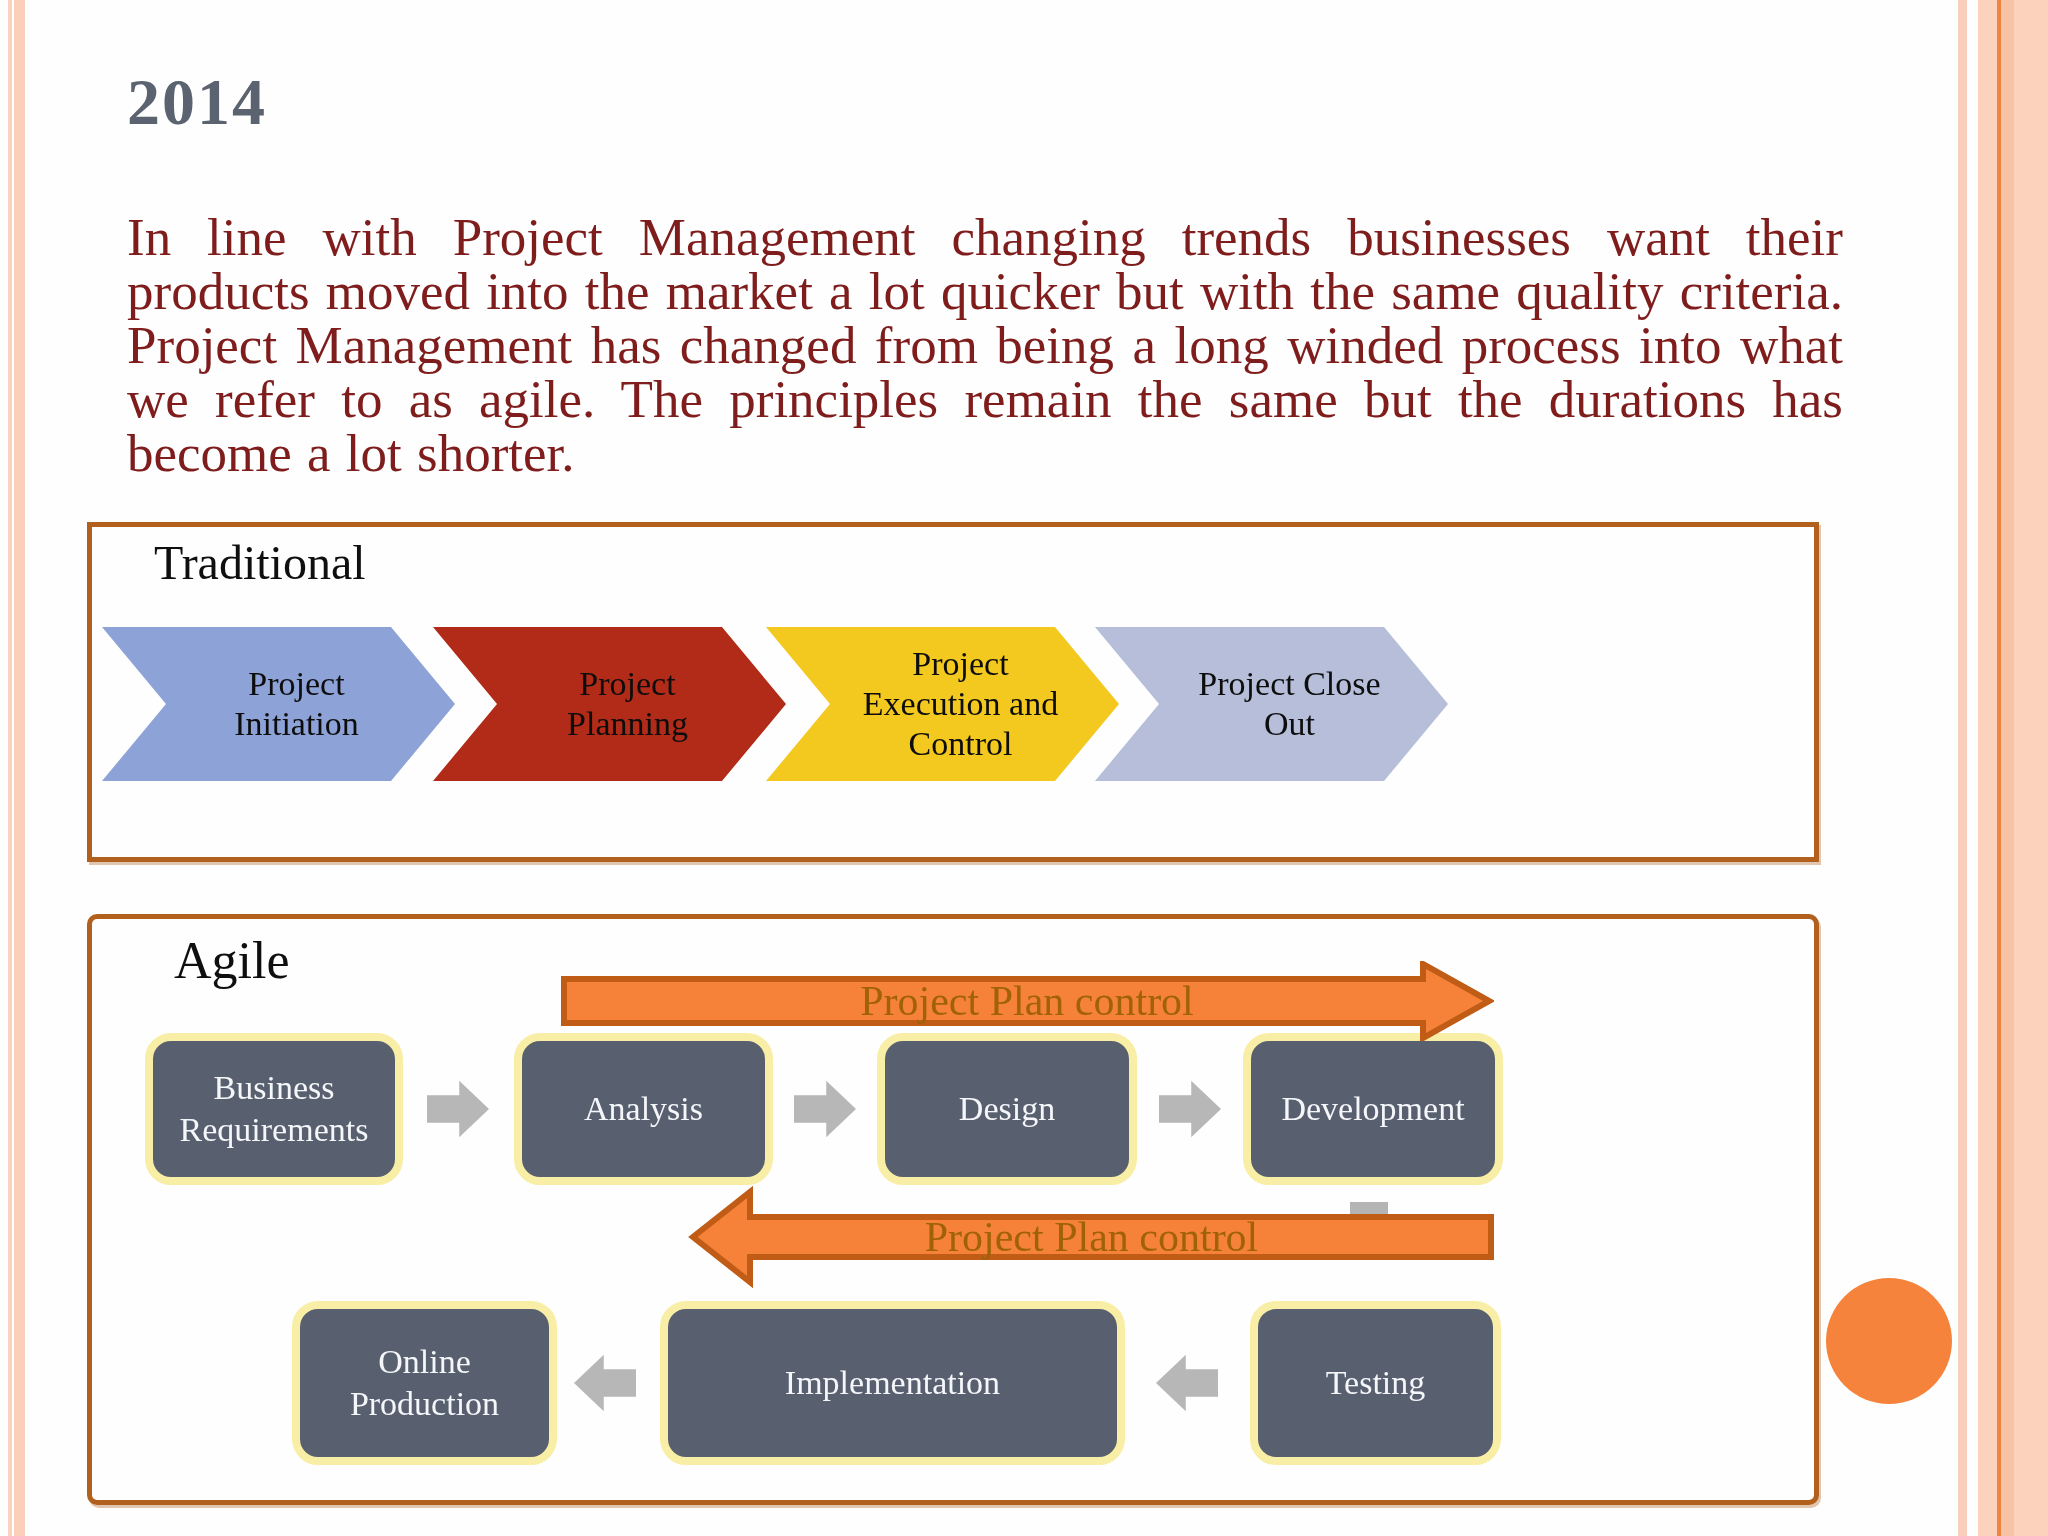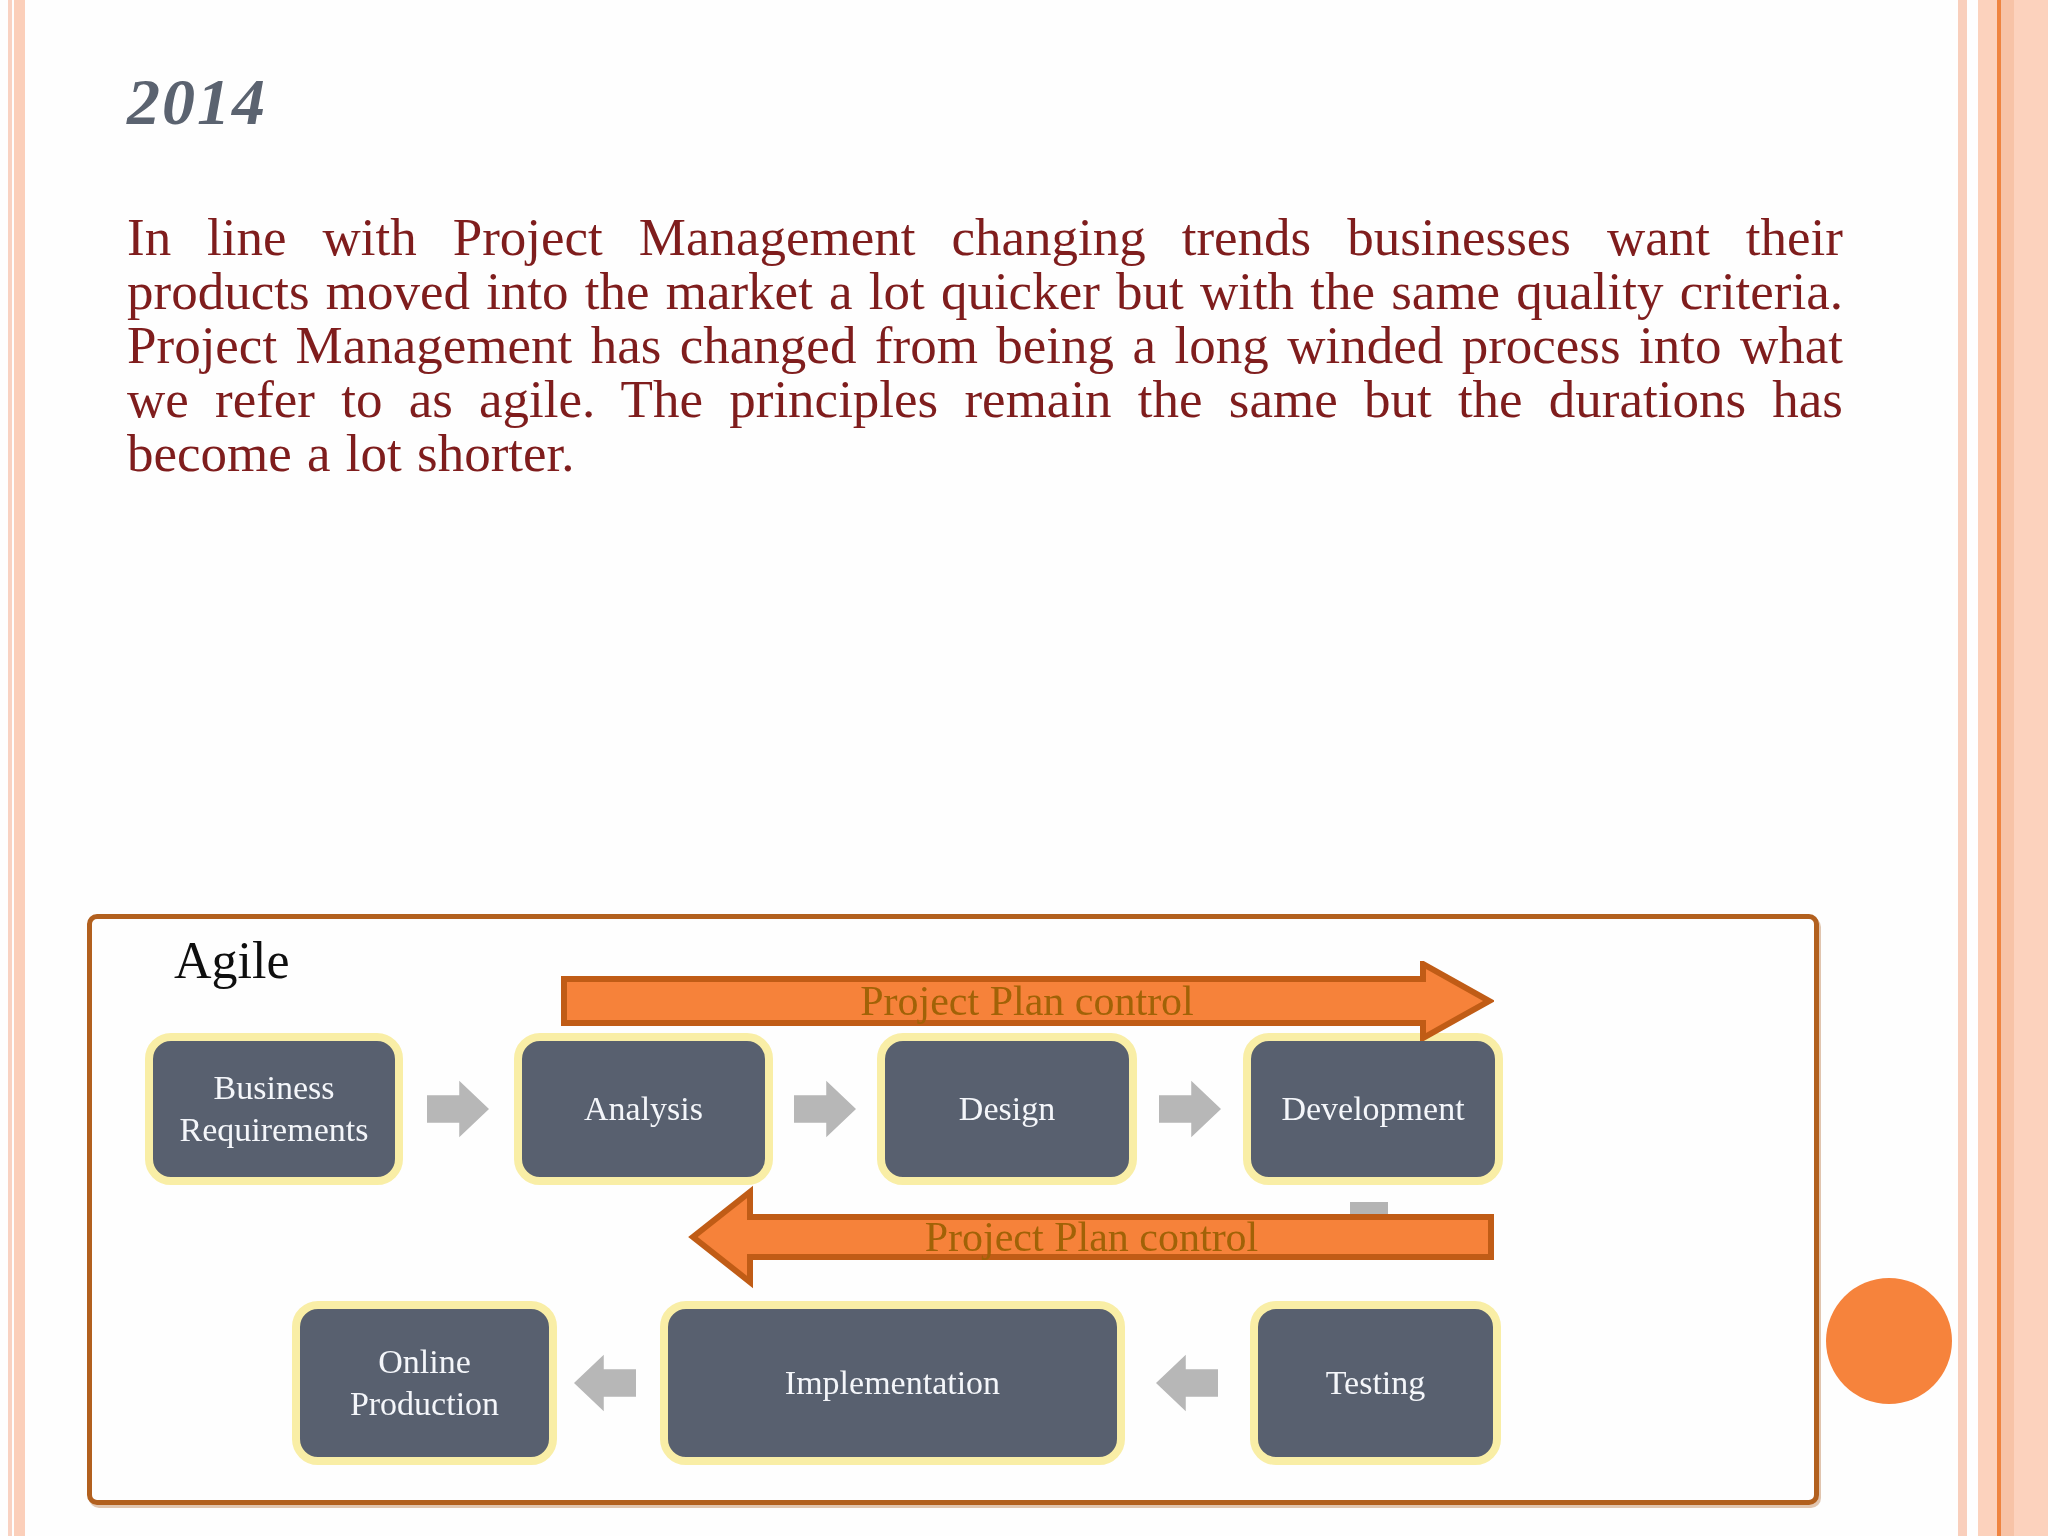--- a/index.html
+++ b/index.html
@@ -13,21 +13,21 @@
   .l1{left:8px;width:4px;background:#f9d2c2;}
   .l2{left:14px;width:11px;background:#fbcfba;}
   .r1{left:1958px;width:9px;background:#f9cfbc;}
   .r2{left:1978px;width:70px;background:#fcd2bd;}
   .r3{left:1997px;width:4px;background:#ef8440;}
   .r4{left:2001px;width:13px;background:#f7c3a7;}
   
   .title{position:absolute;left:127px;top:64px;display:flex;align-items:baseline;gap:18px;
          color:#5b6370;font-weight:bold;letter-spacing:2px;}
   .title .t-main{font-size:56px;text-transform:uppercase;}
-  .title .t-year{font-size:66px;font-style:italic;}
+  .title .t-year{font-size:66px;}
   
   .intro{position:absolute;left:127px;top:210px;width:1716px;
          font-size:53px;line-height:54px;color:#7f1d1d;text-align:justify;word-spacing:2px;}
   
   .frame{position:absolute;left:87px;width:1732px;border:5px solid #b2601e;background:#fefefe;
          box-shadow:2px 3px 0 rgba(172,92,30,.35);box-sizing:border-box;}
   .frame-traditional{top:522px;height:340px;}
   .frame-agile{top:914px;height:591px;border-radius:10px;}
   .frame-label{position:absolute;color:#0f0f0f;}
   .lbl-trad{left:62px;top:8px;font-size:48px;}
@@ -84,20 +84,35 @@
   <div class="stripe r2"></div>
   <div class="stripe r4"></div>
   <div class="stripe r3"></div>
 
   <div class="title">
     <span class="t-year">2014</span>
   </div>
 
   <div class="intro">In line with Project Management changing trends businesses want their products moved into the market a lot quicker but with the same quality criteria.  Project Management has changed from being a long winded process into what we refer to as agile.  The principles remain the same but the durations has become a lot shorter.</div>
 
+  <div class="frame frame-traditional">
+    <div class="frame-label lbl-trad">Traditional</div>
+    <div class="chev c1">
+      <span>Project Initiation</span>
+    </div>
+    <div class="chev c2">
+      <span>Project Planning</span>
+    </div>
+    <div class="chev c3">
+      <span>Project Execution and Control</span>
+    </div>
+    <div class="chev c4">
+      <span>Project Close Out</span>
+    </div>
+  </div>
 
   <div class="frame frame-agile">
     <div class="frame-label lbl-agile">Agile</div>
 
     <div class="oarrow oa1">
       <svg width="934" height="80" viewBox="0 0 934 80">
         <polygon points="4,18 863,18 863,3 929,40 863,77 863,62 4,62" fill="#f6823a" stroke="#c05c16" stroke-width="6" stroke-linejoin="miter"></polygon>
       </svg>
       <div class="atext">Project Plan control</div>
     </div>

